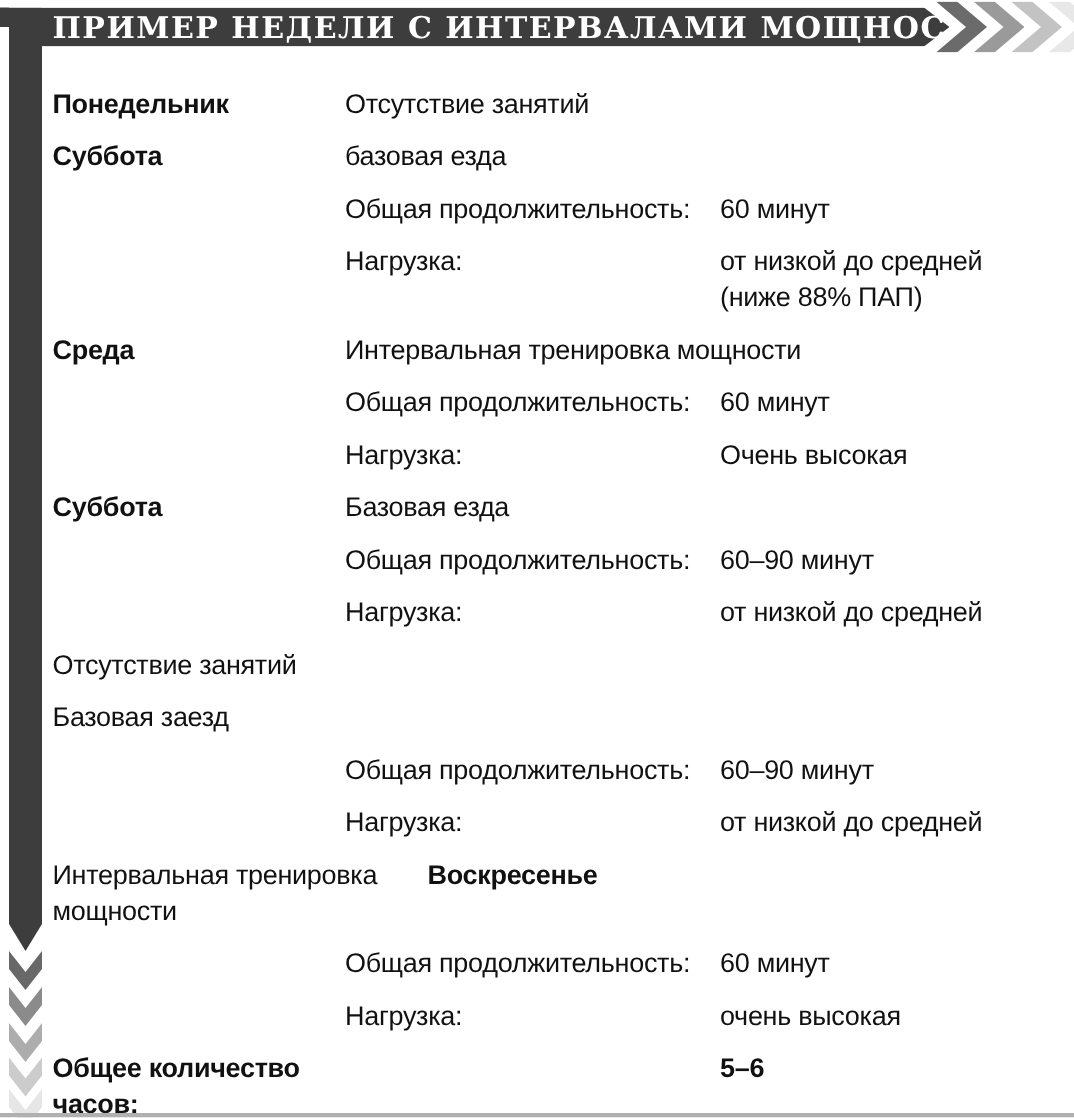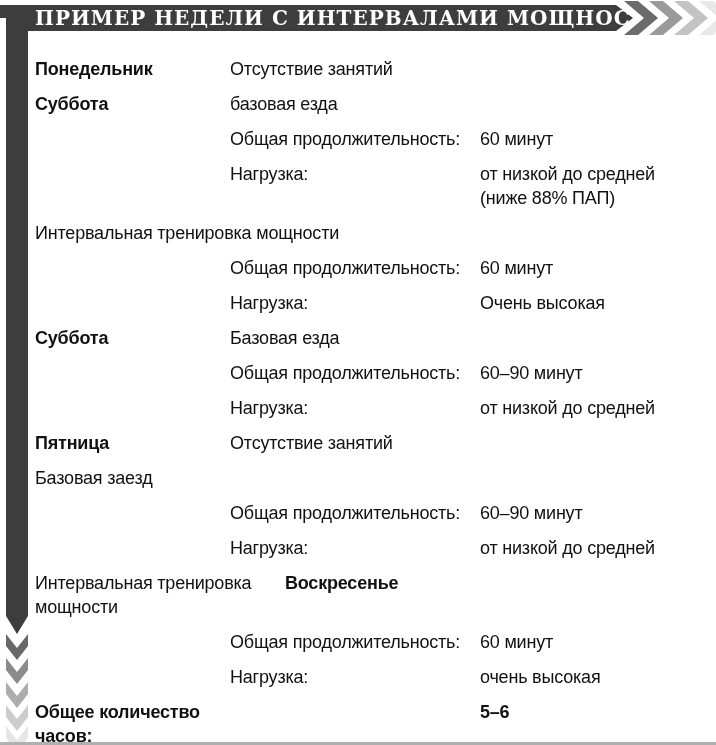--- a/index.html
+++ b/index.html
@@ -87,20 +87,21 @@
     <div class="cell c2">Общая продолжительность:</div>
     <div class="cell c3">60 минут</div>
   </div>
   <div class="row">
     <div class="cell c1"></div>
     <div class="cell c2">Нагрузка:</div>
     <div class="cell c3">от низкой до средней
 (ниже 88% ПАП)</div>
   </div>
   <div class="row">
+    <div class="cell c1">Среда</div>
     <div class="cell c2">Интервальная тренировка мощности</div>
     <div class="cell c3"></div>
   </div>
   <div class="row">
     <div class="cell c1"></div>
     <div class="cell c2">Общая продолжительность:</div>
     <div class="cell c3">60 минут</div>
   </div>
   <div class="row">
     <div class="cell c1"></div>
@@ -116,21 +117,20 @@
     <div class="cell c1"></div>
     <div class="cell c2">Общая продолжительность:</div>
     <div class="cell c3">60–90 минут</div>
   </div>
   <div class="row">
     <div class="cell c1"></div>
     <div class="cell c2">Нагрузка:</div>
     <div class="cell c3">от низкой до средней</div>
   </div>
   <div class="row">
-    <div class="cell c1">Пятница</div>
     <div class="cell c2">Отсутствие занятий</div>
     <div class="cell c3"></div>
   </div>
   <div class="row">
     <div class="cell c2">Базовая заезд</div>
     <div class="cell c3"></div>
   </div>
   <div class="row">
     <div class="cell c1"></div>
     <div class="cell c2">Общая продолжительность:</div>

